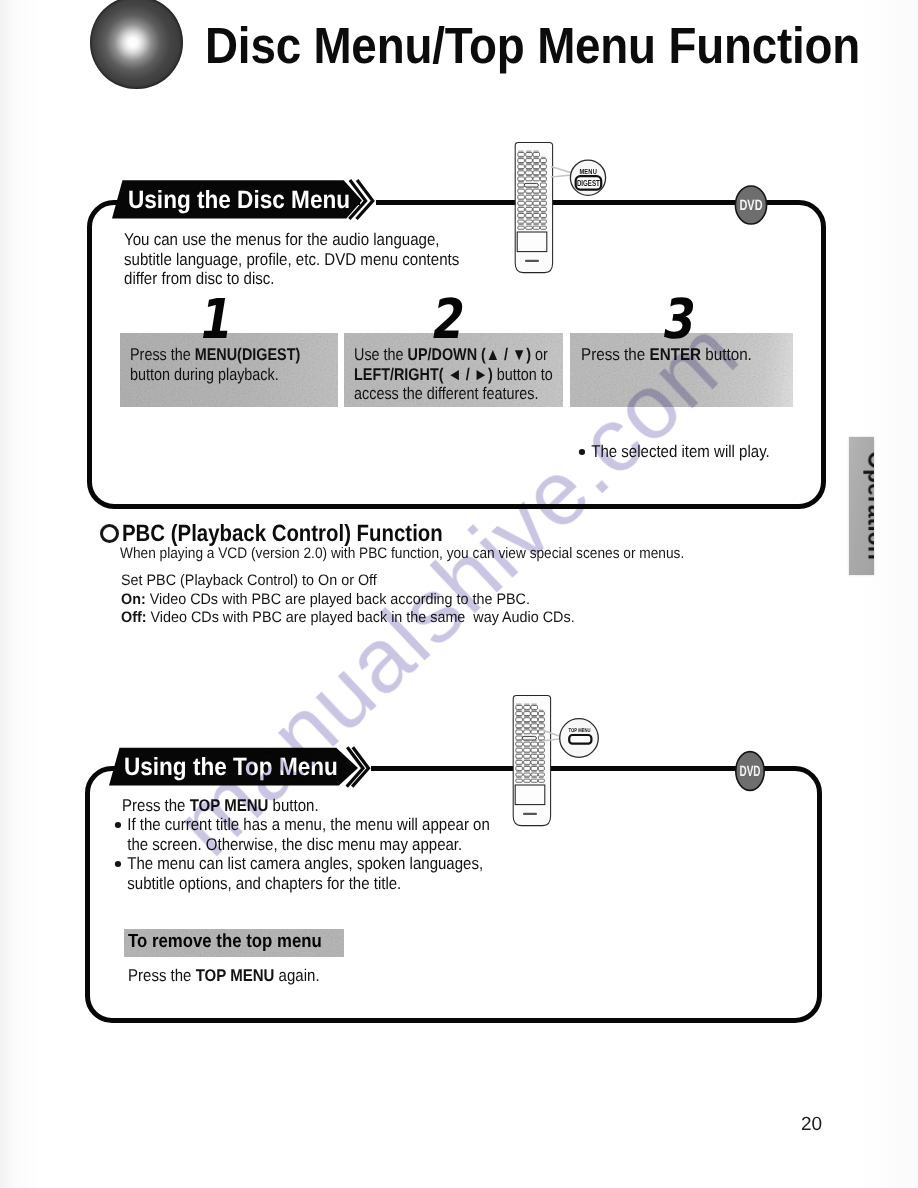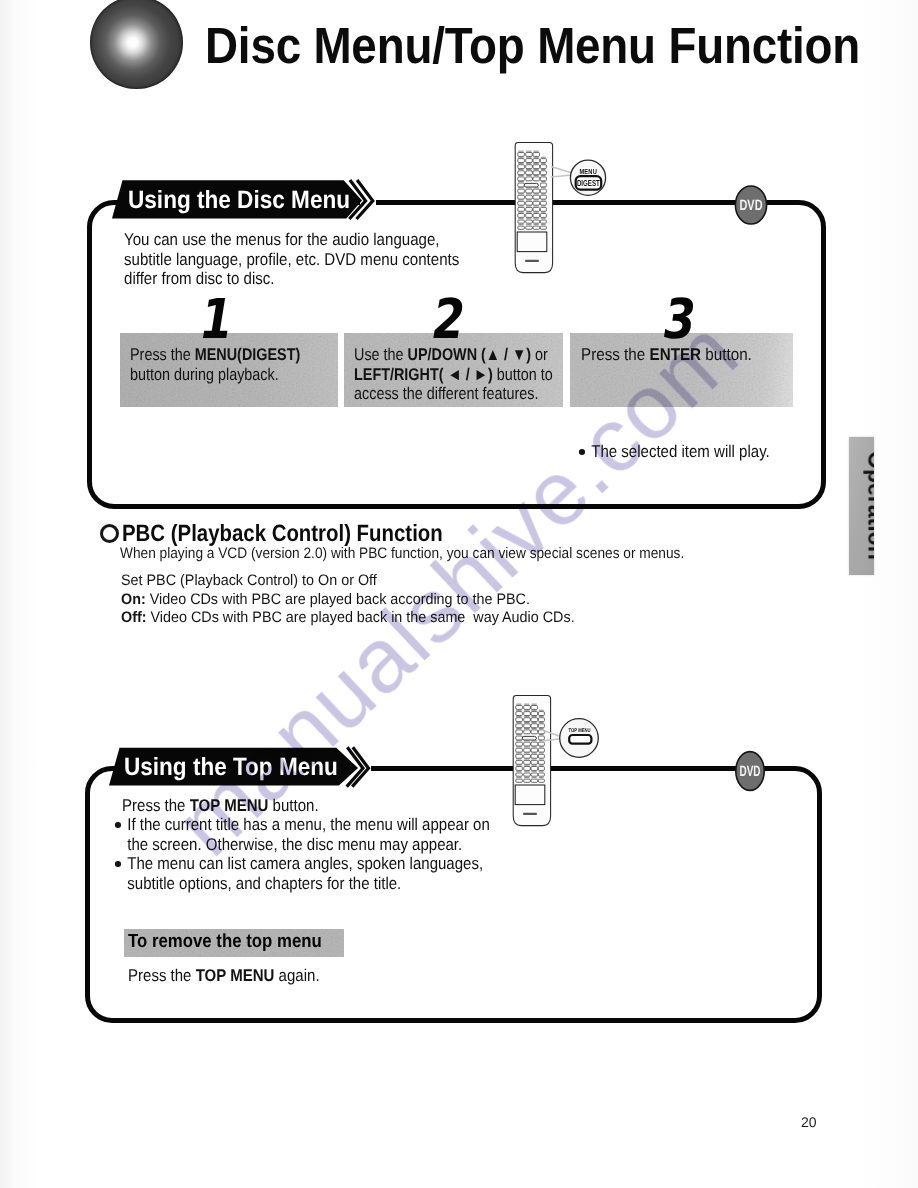--- a/index.html
+++ b/index.html
@@ -34,21 +34,21 @@
   .gbox{position:absolute;background:#b9b9b9;}
   .gbox>svg{position:absolute;inset:0;width:100%;height:100%;opacity:.55;
      mix-blend-mode:multiply;}
   .stepnum{position:absolute;font-family:"DejaVu Sans",sans-serif;font-style:oblique;
      font-weight:bold;font-size:55px;color:#060606;transform-origin:0 0;transform:scaleX(0.83);}
 
   .txt{position:absolute;white-space:pre;transform-origin:0 0;}
   .body16{font-size:17px;line-height:19.6px;color:#121212;}
 
   
-  #pagenum{left:801px;top:1114px;font-size:14px;color:#1c1c1c;}
+  #pagenum{left:801px;top:1114px;font-size:19px;color:#1c1c1c;}
 
   
   #box1{left:87px;top:200px;width:729px;height:299px;}
   #box2{left:85px;top:766px;width:727px;height:247px;}
   .topmask{background:#fff;height:10px;}
   #topmask1{left:360px;top:197px;width:16px;}
   #topmask2{left:352px;top:764px;width:19px;}
   .bnr{fill:#070707;}
   .bnr2{fill:none;stroke:#0a0a0a;stroke-width:3.2;stroke-linecap:butt;}
   #banner1{left:109px;top:178px;}

